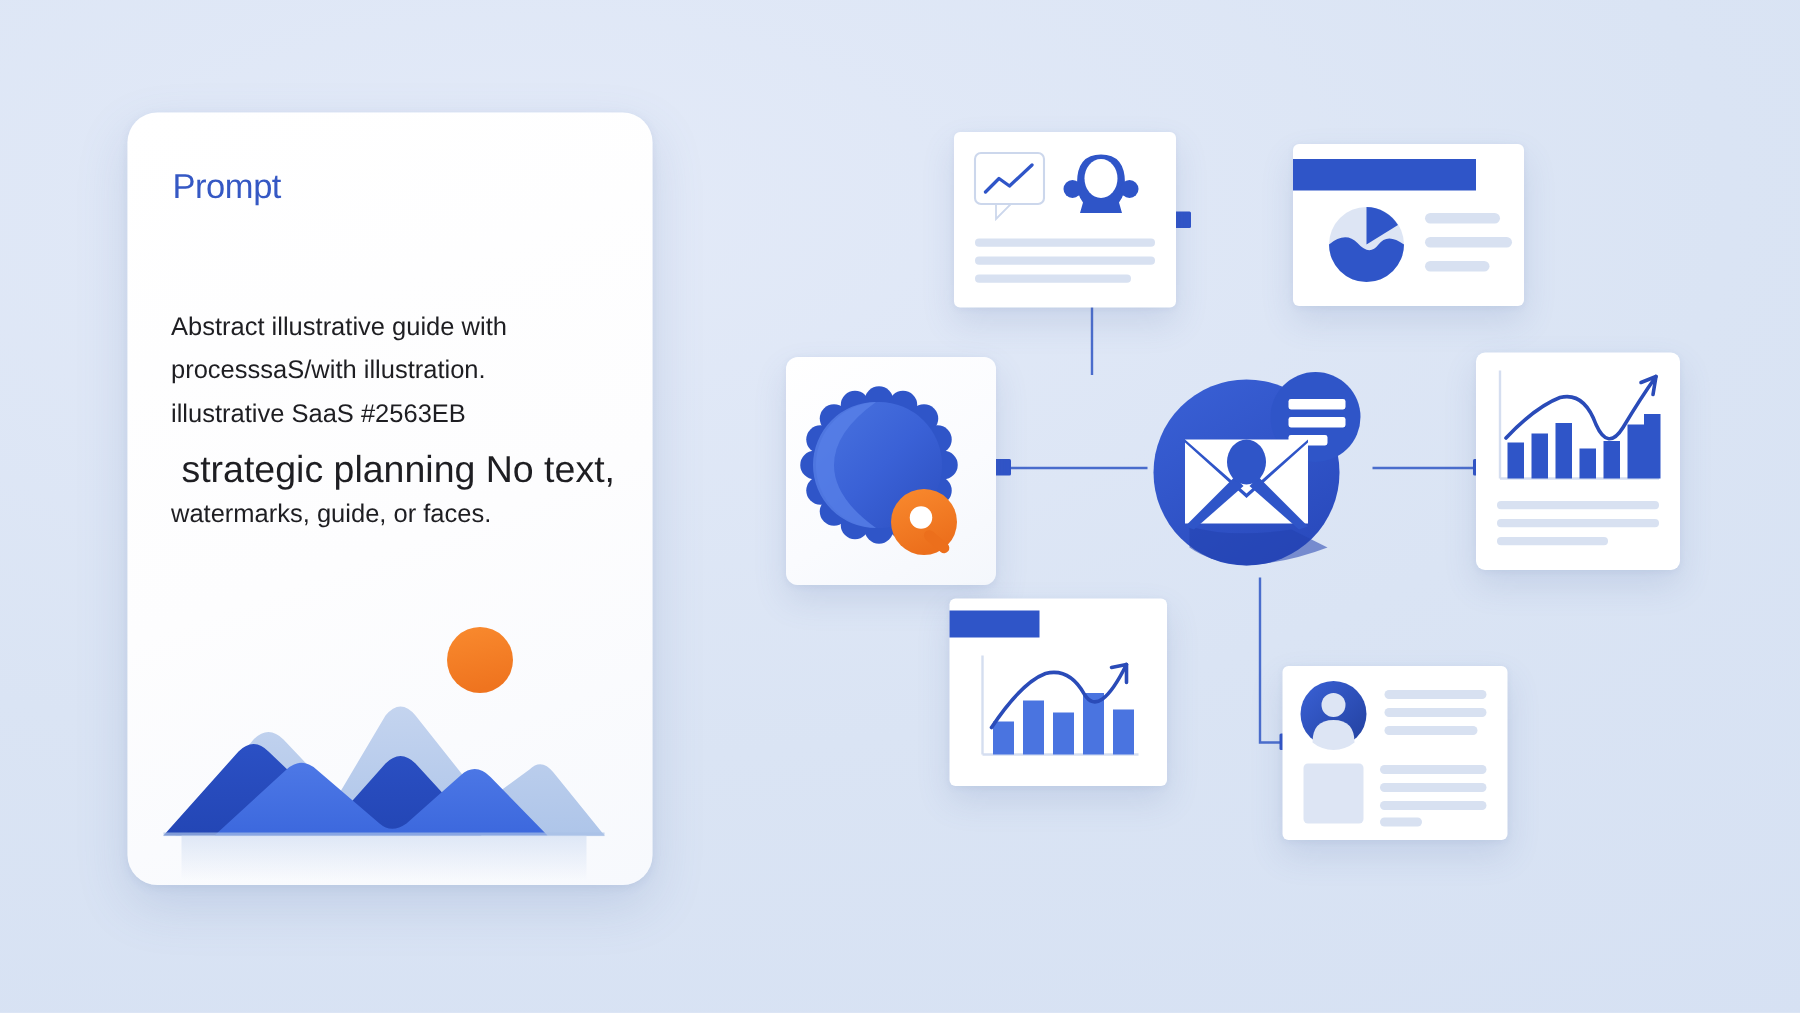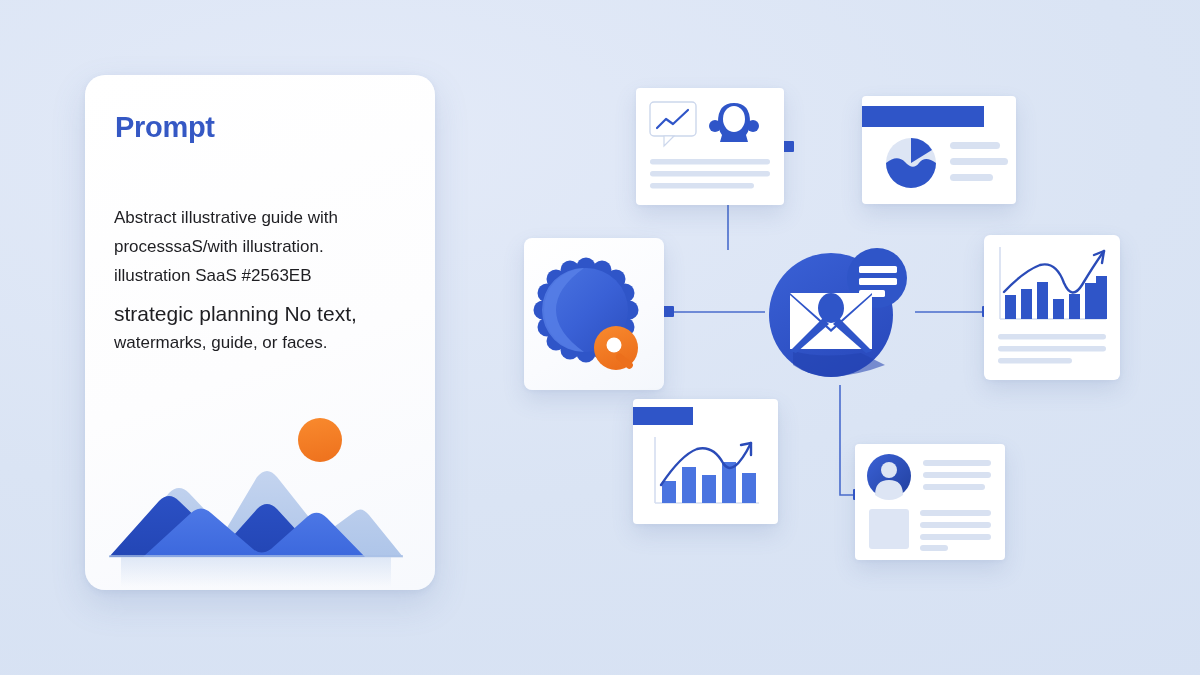--- a/index.html
+++ b/index.html
@@ -30,39 +30,39 @@
     height: 515px;
     background: linear-gradient(160deg, #ffffff 0%, #fdfdfe 55%, #f7f9fd 100%);
     border-radius: 20px;
     box-shadow: 0 14px 34px rgba(90,115,170,0.18), 0 2px 6px rgba(90,115,170,0.10);
     overflow: hidden;
   }
   .prompt-title {
     position: absolute;
     left: 30px;
     top: 36px;
-    font-size: 29px;
-    font-weight: bold;
+    font-size: 23px;
+    font-weight: normal;
     color: #3558c4;
     letter-spacing: -0.3px;
   }
   .prompt-body {
     position: absolute;
     left: 29px;
     top: 128px;
     width: 296px;
   }
   .pb-line {
     font-size: 17px;
     line-height: 29px;
     color: #1e1e22;
     white-space: nowrap;
   }
   .pb-line.spaced { margin-top: 9px; }
-  .pb-strong { font-size: 21px; }
+  .pb-strong { font-size: 25px; text-align: right; }
 
   
   .illus {
     position: absolute;
     left: 22px;
     top: 330px;
     width: 306px;
     height: 190px;
   }
 
@@ -121,21 +121,21 @@
 <body>
 
 <div id="stage">
 
   <div class="prompt-card">
     <div class="prompt-title">Prompt</div>
 
     <div class="prompt-body">
       <div class="pb-line">Abstract illustrative guide with</div>
       <div class="pb-line">processsaS/with illustration.</div>
-      <div class="pb-line">illustration SaaS  #2563EB</div>
+      <div class="pb-line">illustrative SaaS  #2563EB</div>
       <div class="pb-line pb-strong spaced">strategic planning No text,</div>
       <div class="pb-line">watermarks, guide, or faces.</div>
     </div>
 
     <svg class="illus" viewBox="0 0 306 190">
       <defs>
         <linearGradient id="mtnBack" x1="0" y1="0" x2="0" y2="1">
           <stop offset="0%" stop-color="#c4d4ef"></stop>
           <stop offset="100%" stop-color="#aec5e9"></stop>
         </linearGradient>

